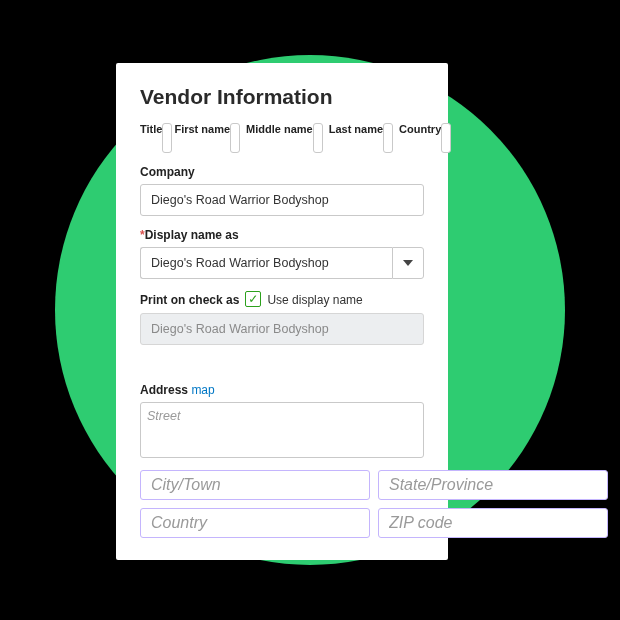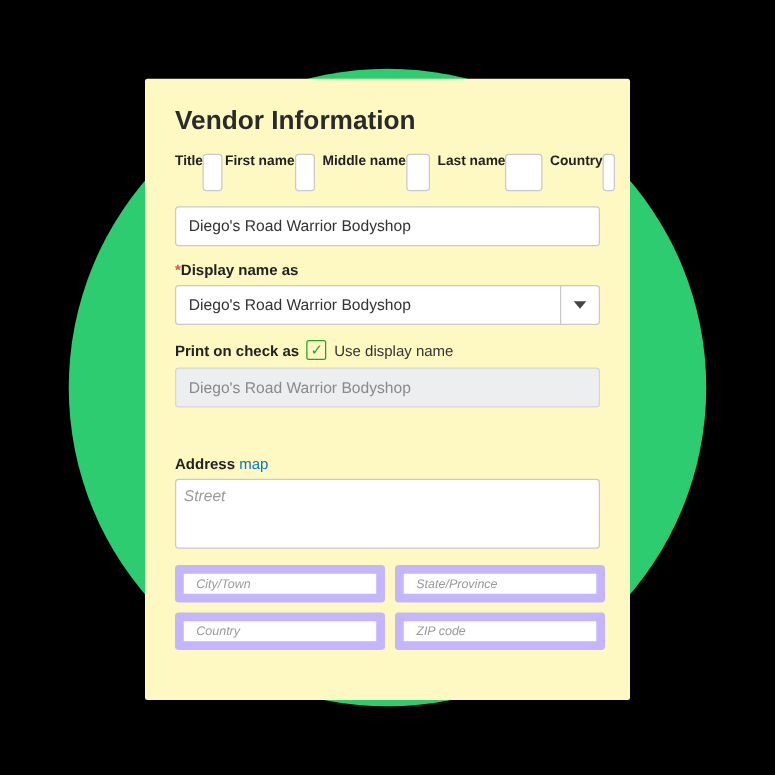--- a/index.html
+++ b/index.html
@@ -14,24 +14,24 @@
     position: absolute;
     width: 510px;
     height: 510px;
     border-radius: 50%;
     background: #2ecc71;
     top: 55px;
     left: 55px;
   }
   .panel {
     position: absolute;
-    background: #fef9c3;
+    background: #ffffff;
     top: 63px;
     left: 116px;
-    width: 388px;
+    width: 332px;
     height: 497px;
     padding: 22px 24px 0 24px;
     border-radius: 2px;
   }
   .title {
     font-size: 21px;
     font-weight: 600;
     color: #2a2a2a;
     margin-bottom: 14px;
   }
@@ -177,24 +177,24 @@
     font-family: inherit;
     margin-bottom: 8px;
   }
   .addr-grid {
     display: grid;
     grid-template-columns: 1fr 1fr;
     gap: 8px;
   }
   .addr-grid input {
     height: 30px;
-    border: 7px solid #c4b5fd;
-    border-radius: 3px;
-    padding: 0 10px;
-    font-size: 10px;
+    border: 1px solid #c4b5fd;
+    border-radius: 3px;
+    padding: 0 10px;
+    font-size: 16px;
     font-style: italic;
     color: #333;
   }
   .addr-grid input::placeholder,
   .street::placeholder { color: #9a9a9a; font-style: italic; }
 </style>
 </head>
 <body>
 
 <div class="circle"></div>
@@ -220,20 +220,21 @@
       <span class="lbl">Last name</span>
       <input type="text" style="">
     </div>
     <div class="name-col col-suffix">
       <span class="lbl">Country</span>
       <input type="text" style="">
     </div>
   </div>
 
   <div class="field">
+    <span class="field-label">Company</span>
     <input class="text-input" type="text" value="Diego's Road Warrior Bodyshop" style="">
   </div>
 
   <div class="field">
     <span class="field-label"><span class="req">*</span><span>Display name as</span></span>
     <div class="select-wrap">
       <input class="select-input" type="text" value="Diego's Road Warrior Bodyshop" style="">
       <div class="select-btn">
         <div class="caret"></div>
       </div>

